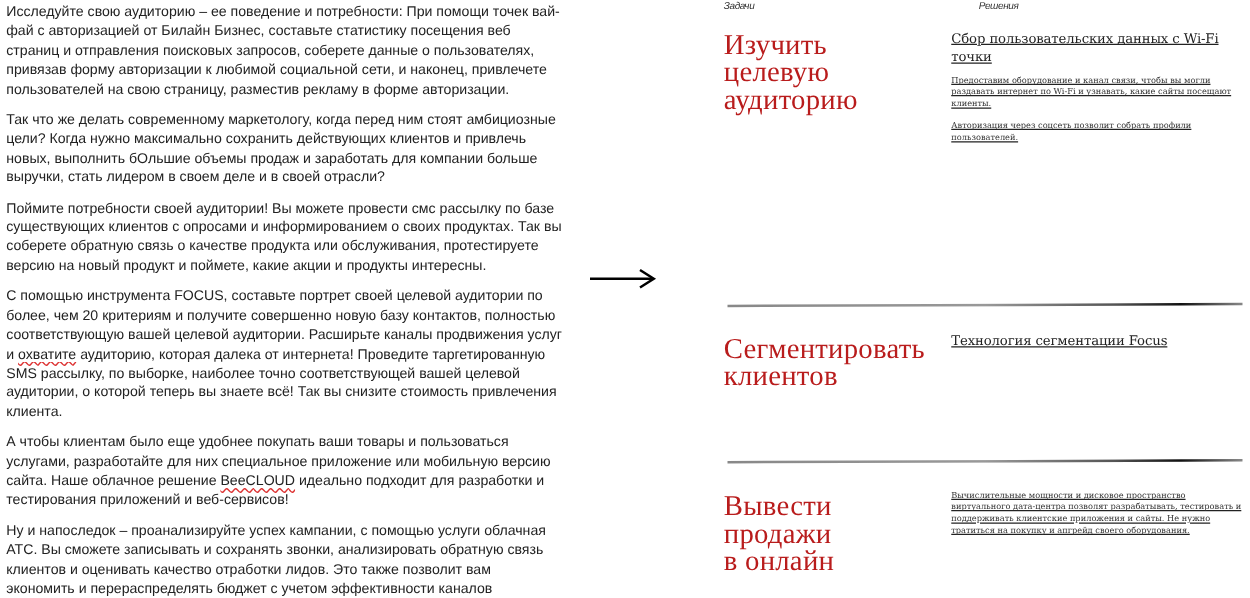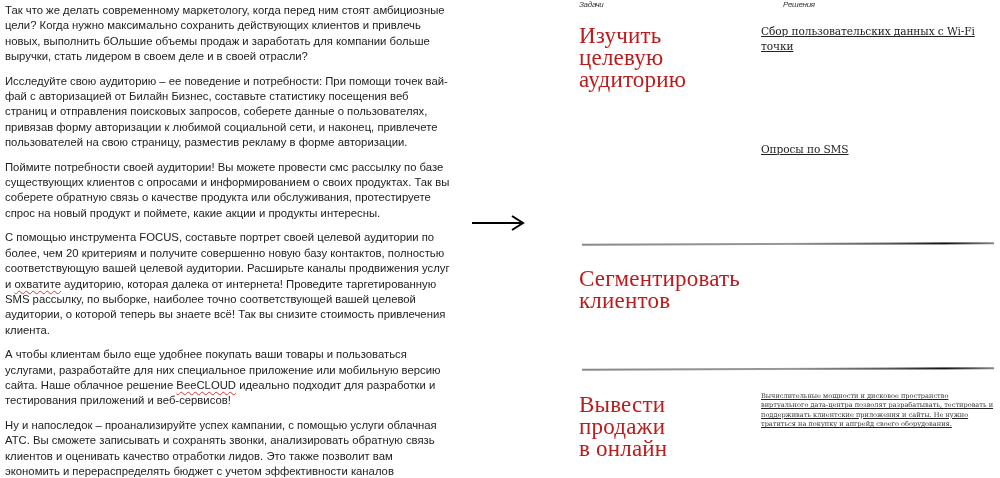--- a/index.html
+++ b/index.html
@@ -85,52 +85,54 @@
       width: 412px;
       height: 2px;
       background: linear-gradient(to right, #888 0%, #999 50%, #555 75%, #111 88%, #888 100%);
       transform: rotate(-0.2deg);
     }
   </style>
 </head>
 <body>
 
 <div class="left-text">
+  <p>Исследуйте свою аудиторию – ее поведение и потребности: При помощи точек вай-фай с авторизацией от Билайн Бизнес, составьте статистику посещения веб страниц и отправления поисковых запросов, соберете данные о пользователях, привязав форму авторизации к любимой социальной сети, и наконец, привлечете пользователей на свою страницу, разместив рекламу в форме авторизации.</p>
   <p>Так что же делать современному маркетологу, когда перед ним стоят амбициозные цели? Когда нужно максимально сохранить действующих клиентов и привлечь новых, выполнить бОльшие объемы продаж и заработать для компании больше выручки, стать лидером в своем деле и в своей отрасли?</p>
-  <p>Исследуйте свою аудиторию – ее поведение и потребности: При помощи точек вай-фай с авторизацией от Билайн Бизнес, составьте статистику посещения веб страниц и отправления поисковых запросов, соберете данные о пользователях, привязав форму авторизации к любимой социальной сети, и наконец, привлечете пользователей на свою страницу, разместив рекламу в форме авторизации.</p>
-  <p>Поймите потребности своей аудитории! Вы можете провести смс рассылку по базе существующих клиентов с опросами и информированием о своих продуктах. Так вы соберете обратную связь о качестве продукта или обслуживания, протестируете спрос на новый продукт и поймете, какие акции и продукты интересны.</p>
+  <p>Поймите потребности своей аудитории! Вы можете провести смс рассылку по базе существующих клиентов с опросами и информированием о своих продуктах. Так вы соберете обратную связь о качестве продукта или обслуживания, протестируете версию на новый продукт и поймете, какие акции и продукты интересны.</p>
   <p><span>С помощью инструмента FOCUS, составьте портрет своей целевой аудитории по более, чем 20 критериям и получите совершенно новую базу контактов, полностью соответствующую вашей целевой аудитории. Расширьте каналы продвижения услуг и </span><span class="spell">охватите</span><span> аудиторию, которая далека от интернета! Проведите таргетированную SMS рассылку, по выборке, наиболее точно соответствующей вашей целевой аудитории, о которой теперь вы знаете всё! Так вы снизите стоимость привлечения клиента.</span></p>
   <p><span>А чтобы клиентам было еще удобнее покупать ваши товары и пользоваться услугами, разработайте для них специальное приложение или мобильную версию сайта. Наше облачное решение </span><span class="spell">BeeCLOUD</span><span> идеально подходит для разработки и тестирования приложений и веб-сервисов!</span></p>
   <p>Ну и напоследок – проанализируйте успех кампании, с помощью услуги облачная АТС. Вы сможете записывать и сохранять звонки, анализировать обратную связь клиентов и оценивать качество отработки лидов. Это также позволит вам экономить и перераспределять бюджет с учетом эффективности каналов коммуникации и даже отказаться от каналов, которые стоят слишком дорого, а приносят слишком мало! А вообще, у нас есть решения и для других подразделений, так что не забудьте этот ролик показать коллегам!</p>
 </div>
 
 <svg class="arrow" viewBox="0 0 60 20">
   <line x1="2" y1="10" x2="52" y2="10" stroke="#000" stroke-width="2"></line>
   <polyline points="42,3 53,10 42,17" fill="none" stroke="#000" stroke-width="2"></polyline>
 </svg>
 
 <div>
   <div class="hand-label" style="left:579px;">Задачи</div>
   <div class="hand-label" style="left:783px;">Решения</div>
 
   <div class="task-title" style="top:25px; white-space:pre-line;">Изучить
 целевую
 аудиторию</div>
   <div class="sol" style="top:24px;">
     <div class="sol-title">Сбор пользовательских данных с Wi-Fi точки</div>
+    <div class="sol-text">Предоставим оборудование и канал связи, чтобы вы могли раздавать интернет по Wi-Fi и узнавать, какие сайты посещают клиенты.</div>
+    <div class="sol-text">Авторизация через соцсеть позволит собрать профили пользователей.</div>
   </div>
   <div class="sol" style="top:142px;">
-    <div class="sol-title">Опросы по SMS</div>
   </div>
 
   <div class="divider" style="top:243px;"></div>
 
   <div class="task-title" style="top:268px; white-space:pre-line;">Сегментировать
 клиентов</div>
   <div class="sol" style="top:266px;">
+    <div class="sol-title">Технология сегментации Focus</div>
   </div>
 
   <div class="divider" style="top:368px;"></div>
 
   <div class="task-title" style="top:394px; white-space:pre-line;">Вывести
 продажи
 в онлайн</div>
   <div class="sol" style="top:392px;">
     <div class="sol-text">Вычислительные мощности и дисковое пространство виртуального дата-центра позволят разрабатывать, тестировать и поддерживать клиентские приложения и сайты. Не нужно тратиться на покупку и апгрейд своего оборудования.</div>
   </div>

